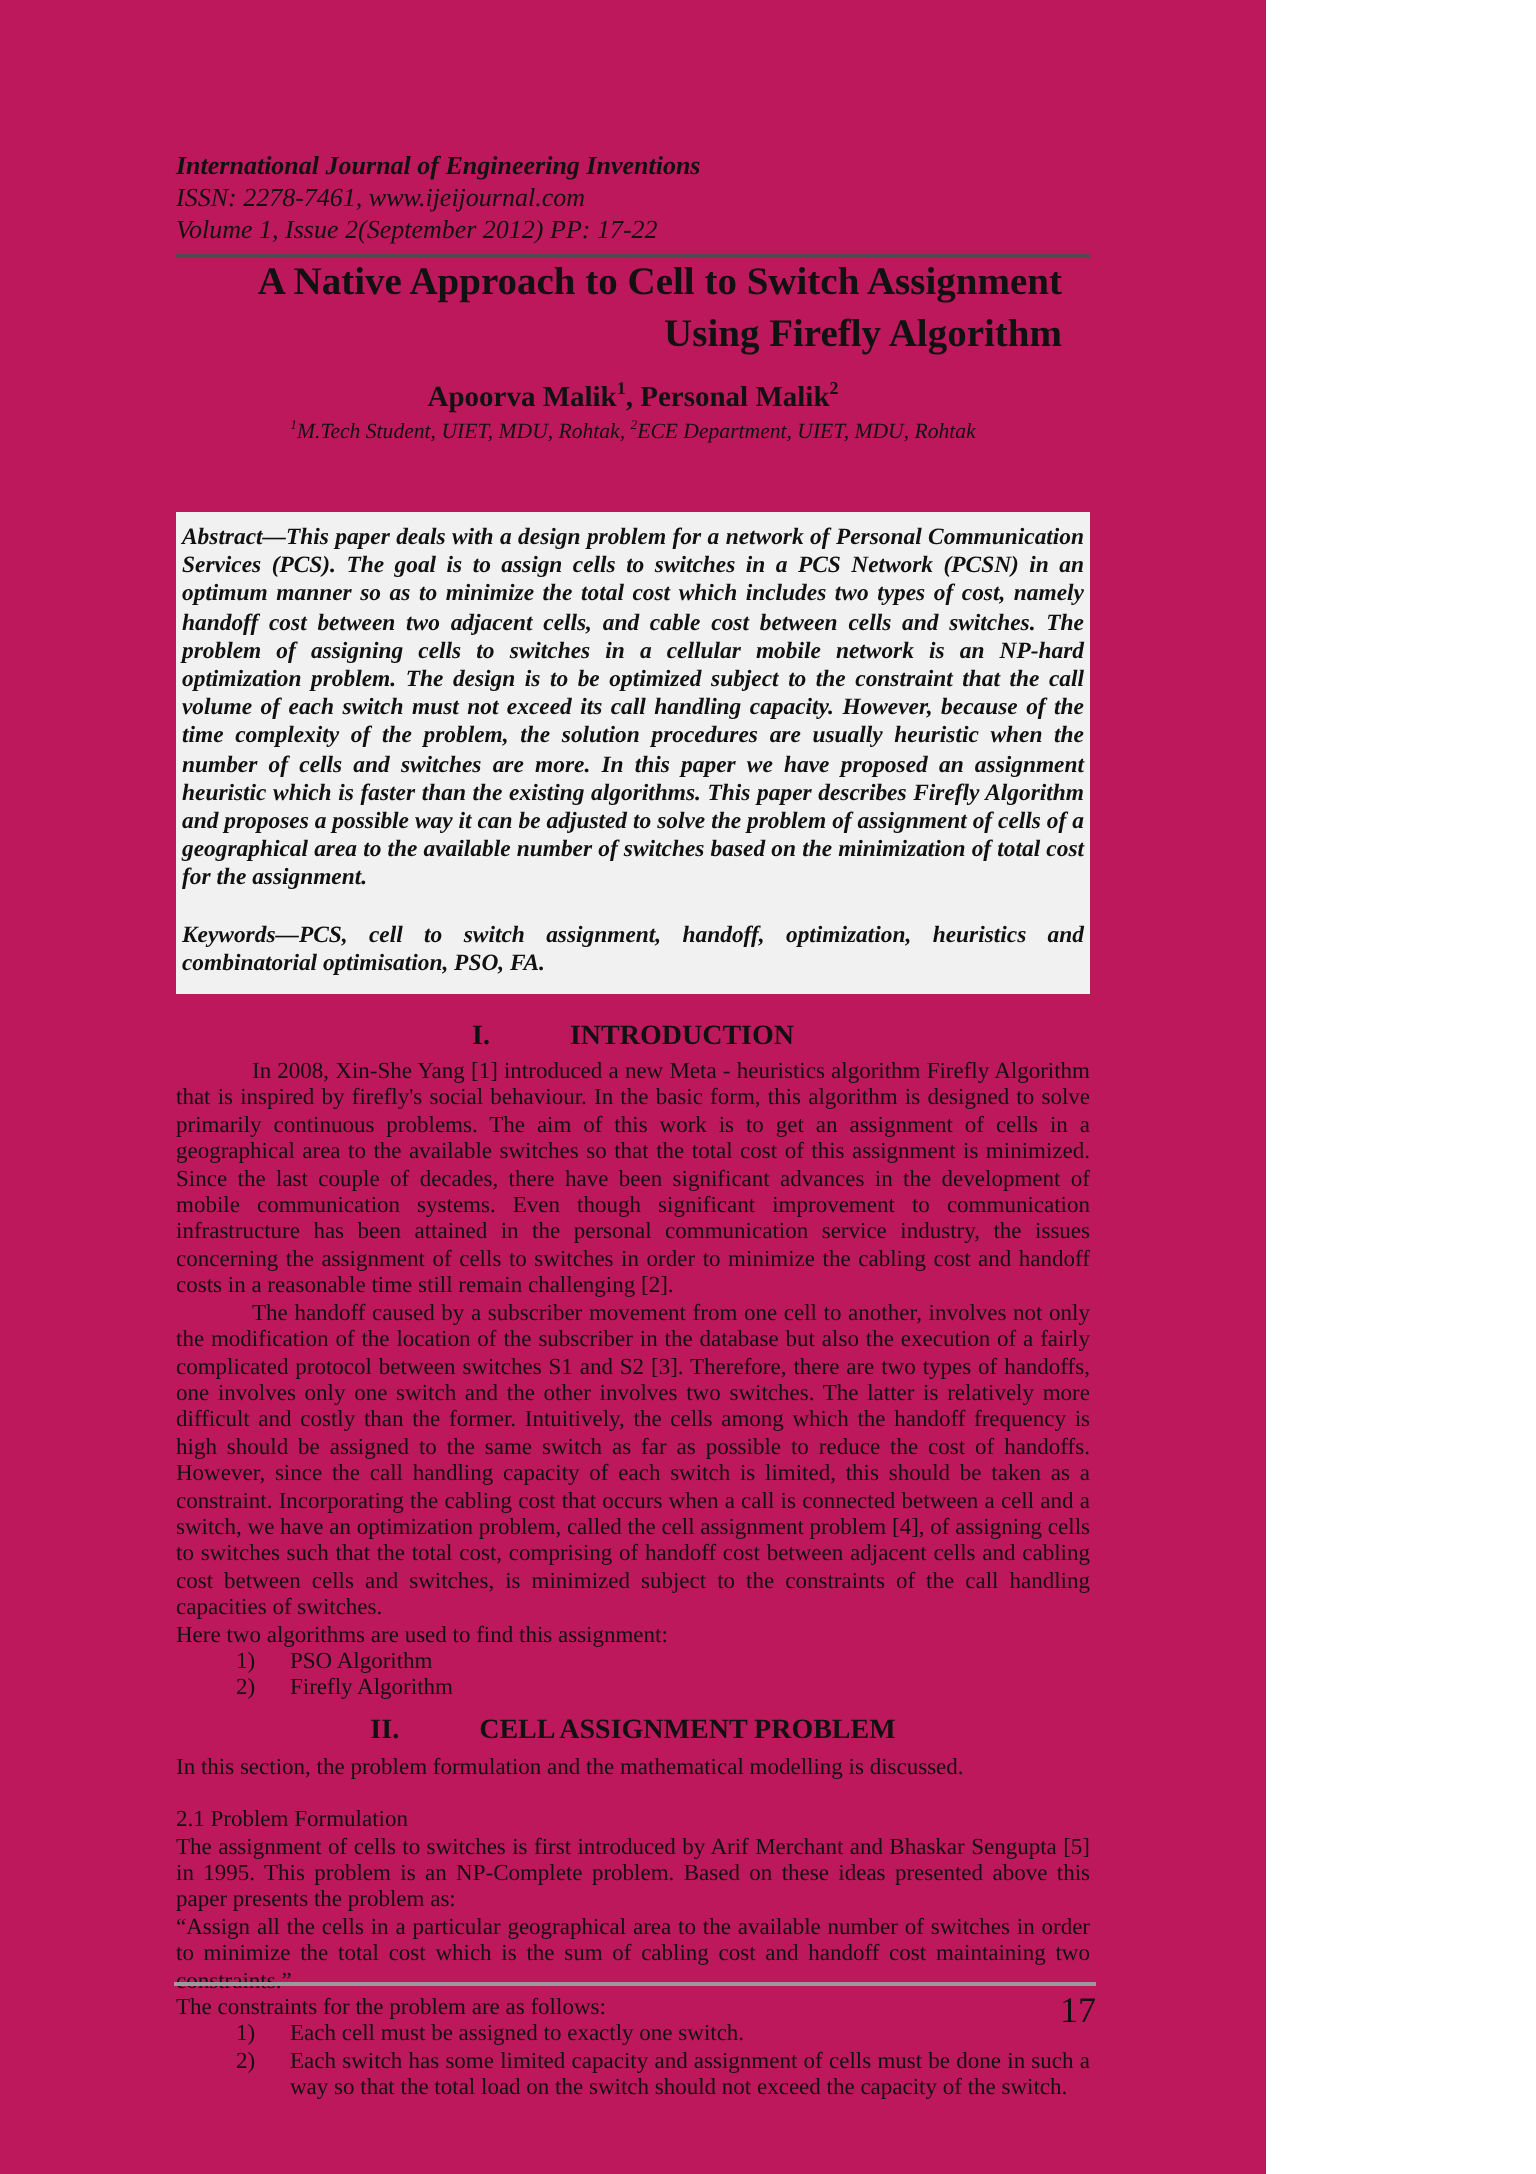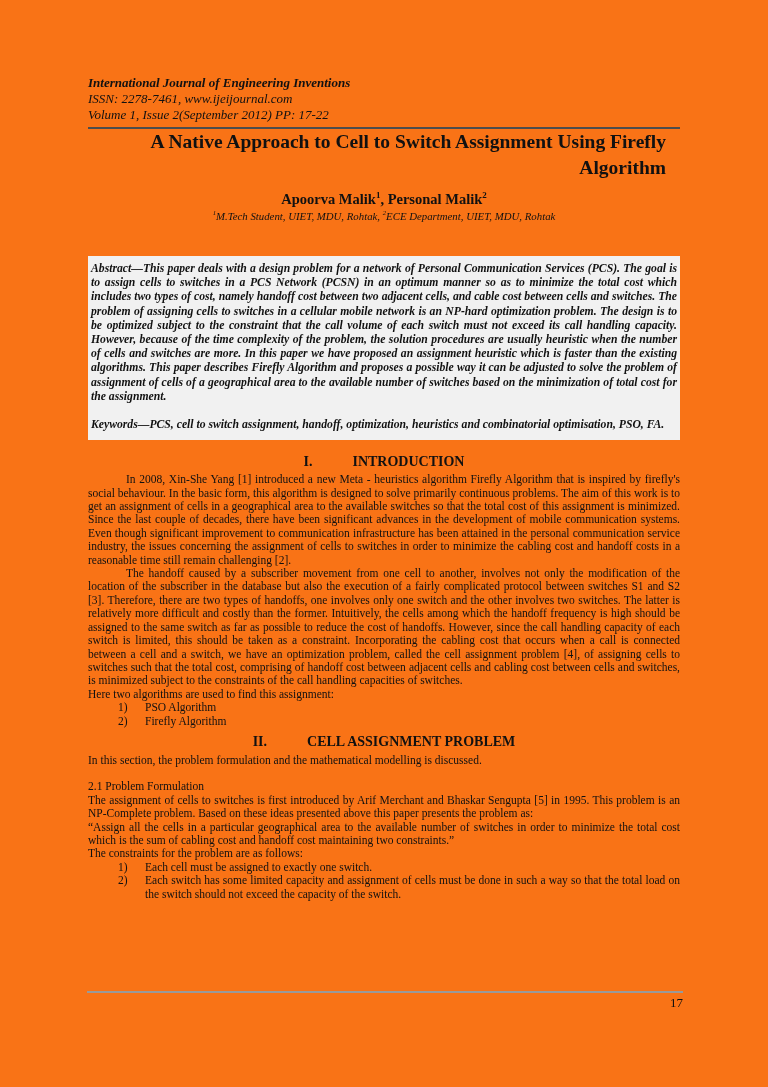--- a/index.html
+++ b/index.html
@@ -4,23 +4,23 @@
 <style>
   * { margin: 0; padding: 0; box-sizing: border-box; }
   html, body { background: #ffffff; }
   body {
     font-family: "Liberation Serif", "DejaVu Serif", serif;
     color: #111111;
     width: 768px;
   }
   .page {
     position: relative;
-    width: 768px;
+    width: 633px;
     height: 1087px;
-    background: #f97316;
+    background: #be185d;
     overflow: hidden;
   }
   .content {
     padding: 75px 88px 0 88px;
   }
   
   .journal-header {
     font-size: 13px;
     line-height: 16px;
     font-style: italic;
@@ -114,21 +114,21 @@
     left: 87px;
     right: 85px;
     top: 991px;
   }
   .footer-rule {
     border: 0;
     border-top: 2px solid #9a9a9a;
   }
   .page-number {
     text-align: right;
-    font-size: 13px;
+    font-size: 18px;
     margin-top: 2px;
   }
 </style>
 </head>
 <body>
 
 <div class="page">
   <div class="content">
 
     <div class="journal-header">

